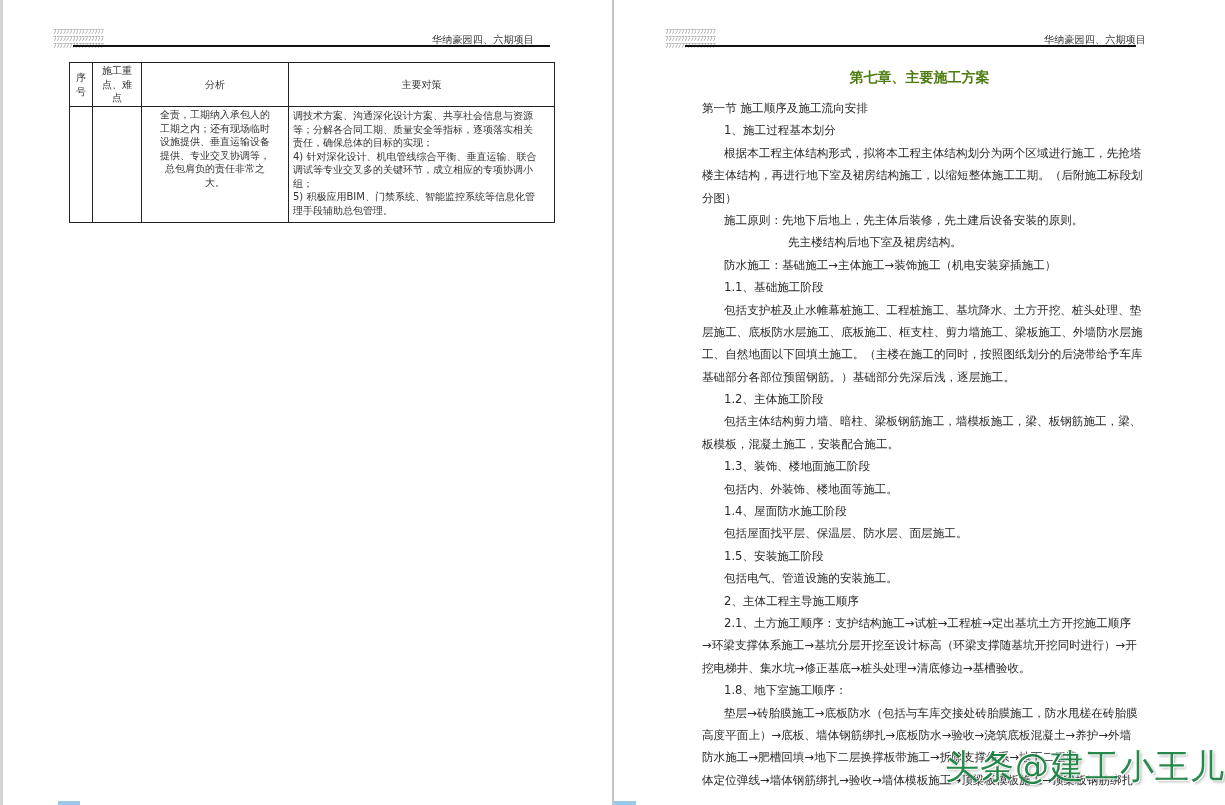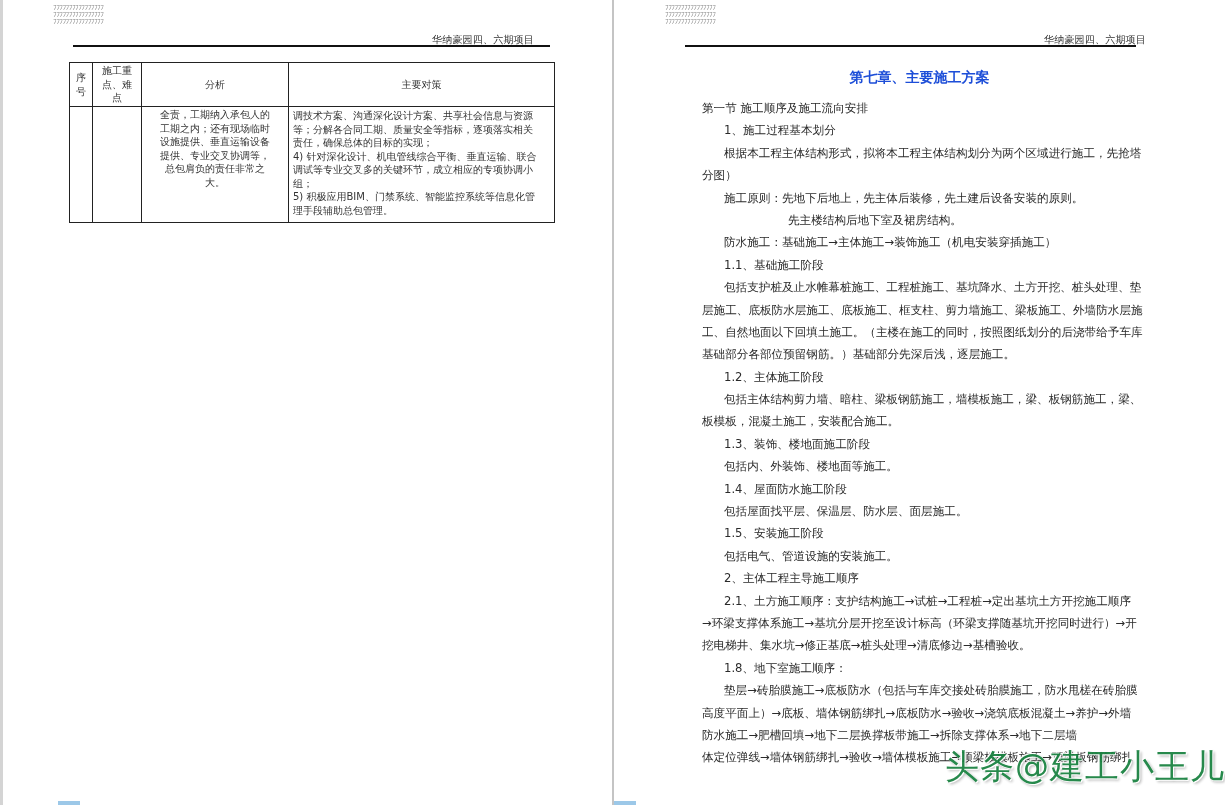--- a/index.html
+++ b/index.html
@@ -16,21 +16,21 @@
   .page-divider {
     position: absolute; left: 612px; top: 0; width: 2px; height: 805px; background: #c4c4c4;
   }
   .page {
     position: absolute; top: 0; height: 805px; background: #fff;
   }
   .page.left { left: 3px; width: 609px; }
   .page.right { left: 614px; width: 611px; }
 
   .logo {
-    position: absolute; top: 4px; width: 98px; height: 22px;
+    position: absolute; top: 28px; width: 98px; height: 22px;
     font-family: "DejaVu Sans", sans-serif; font-size: 7.5px; line-height: 7px;
     color: #8a8a8a; letter-spacing: -0.6px; overflow: hidden; white-space: nowrap;
   }
   .page.left .logo { left: 50px; }
   .page.right .logo { left: 51px; }
 
   .header-title {
     position: absolute; top: 33px; font-size: 10px; color: #333;
     font-family: "DejaVu Sans", sans-serif; letter-spacing: 0.2px;
   }
@@ -59,21 +59,21 @@
   table.risk td.c2, table.risk th.c2 { width: 48px; }
   table.risk td.c3, table.risk th.c3 { width: 138px; }
   table.risk td.c3 { text-align: center; padding: 1px 4px; margin-top: 8px; }
   table.risk td.c4 { padding: 2px 4px; text-align: left; }
   table.risk td { height: 111px; }
   .cell-line { display: block; white-space: nowrap; }
 
   
   .chapter-title {
     position: absolute; top: 69px; left: 0; width: 611px; text-align: center;
-    font-family: "DejaVu Sans", sans-serif; font-weight: bold; font-size: 14px; color: #1d4ed8;
+    font-family: "DejaVu Sans", sans-serif; font-weight: bold; font-size: 14px; color: #4d7c0f;
   }
   .body-text {
     position: absolute; left: 88px; top: 97px; width: 475px;
     font-size: 11.6px; line-height: 22.4px; color: #2a2a2a;
     font-family: "DejaVu Sans", sans-serif;
   }
   .line { display: block; white-space: nowrap; overflow: hidden; height: 22.4px; }
   .ind1 { padding-left: 22px; }
   .ind2 { padding-left: 86px; }
   .ind0 { padding-left: 0; }
@@ -160,20 +160,21 @@
   </div>
   <div class="header-title">华纳豪园四、六期项目</div>
   <div class="header-rule"></div>
 
   <div class="chapter-title">第七章、主要施工方案</div>
 
   <div class="body-text" id="body-text">
       <span class="line ind0">第一节  施工顺序及施工流向安排</span>
       <span class="line ind1">1、施工过程基本划分</span>
       <span class="line ind1">根据本工程主体结构形式，拟将本工程主体结构划分为两个区域进行施工，先抢塔</span>
+      <span class="line ind0">楼主体结构，再进行地下室及裙房结构施工，以缩短整体施工工期。（后附施工标段划</span>
       <span class="line ind0">分图）</span>
       <span class="line ind1">施工原则：先地下后地上，先主体后装修，先土建后设备安装的原则。</span>
       <span class="line ind2">先主楼结构后地下室及裙房结构。</span>
       <span class="line ind1">防水施工：基础施工→主体施工→装饰施工（机电安装穿插施工）</span>
       <span class="line ind1">1.1、基础施工阶段</span>
       <span class="line ind1">包括支护桩及止水帷幕桩施工、工程桩施工、基坑降水、土方开挖、桩头处理、垫</span>
       <span class="line ind0">层施工、底板防水层施工、底板施工、框支柱、剪力墙施工、梁板施工、外墙防水层施</span>
       <span class="line ind0">工、自然地面以下回填土施工。（主楼在施工的同时，按照图纸划分的后浇带给予车库</span>
       <span class="line ind0">基础部分各部位预留钢筋。）基础部分先深后浅，逐层施工。</span>
       <span class="line ind1">1.2、主体施工阶段</span>

